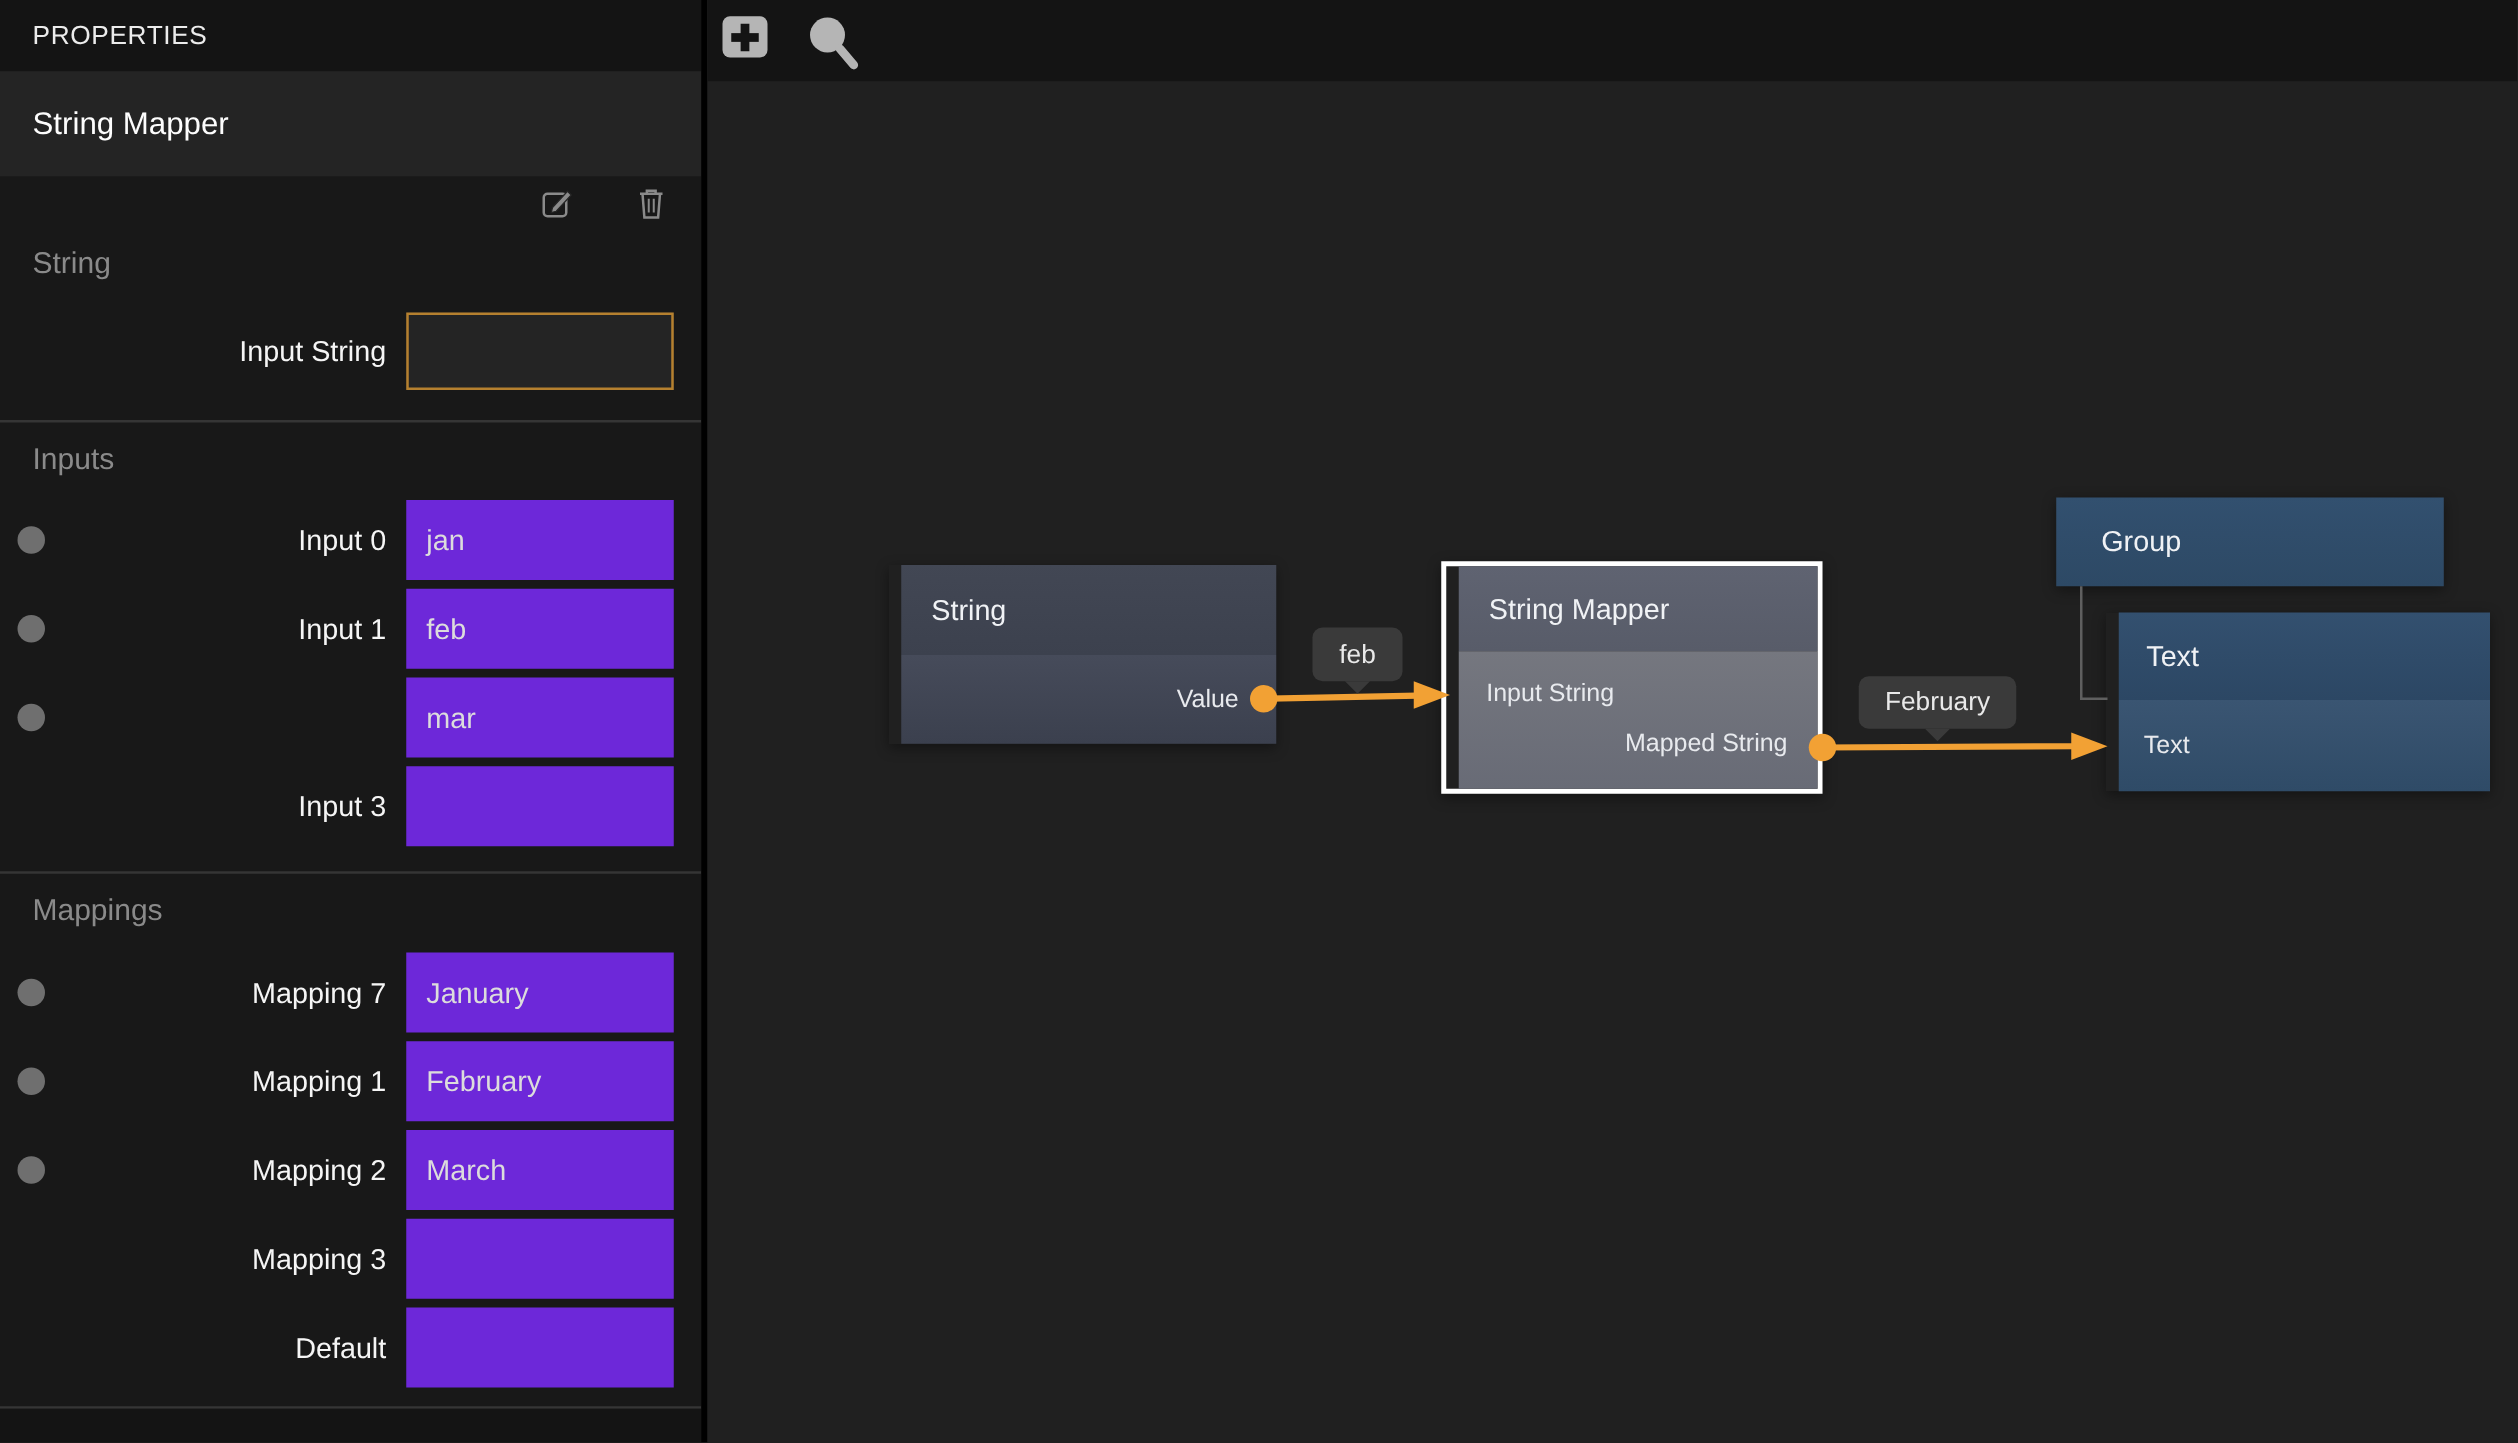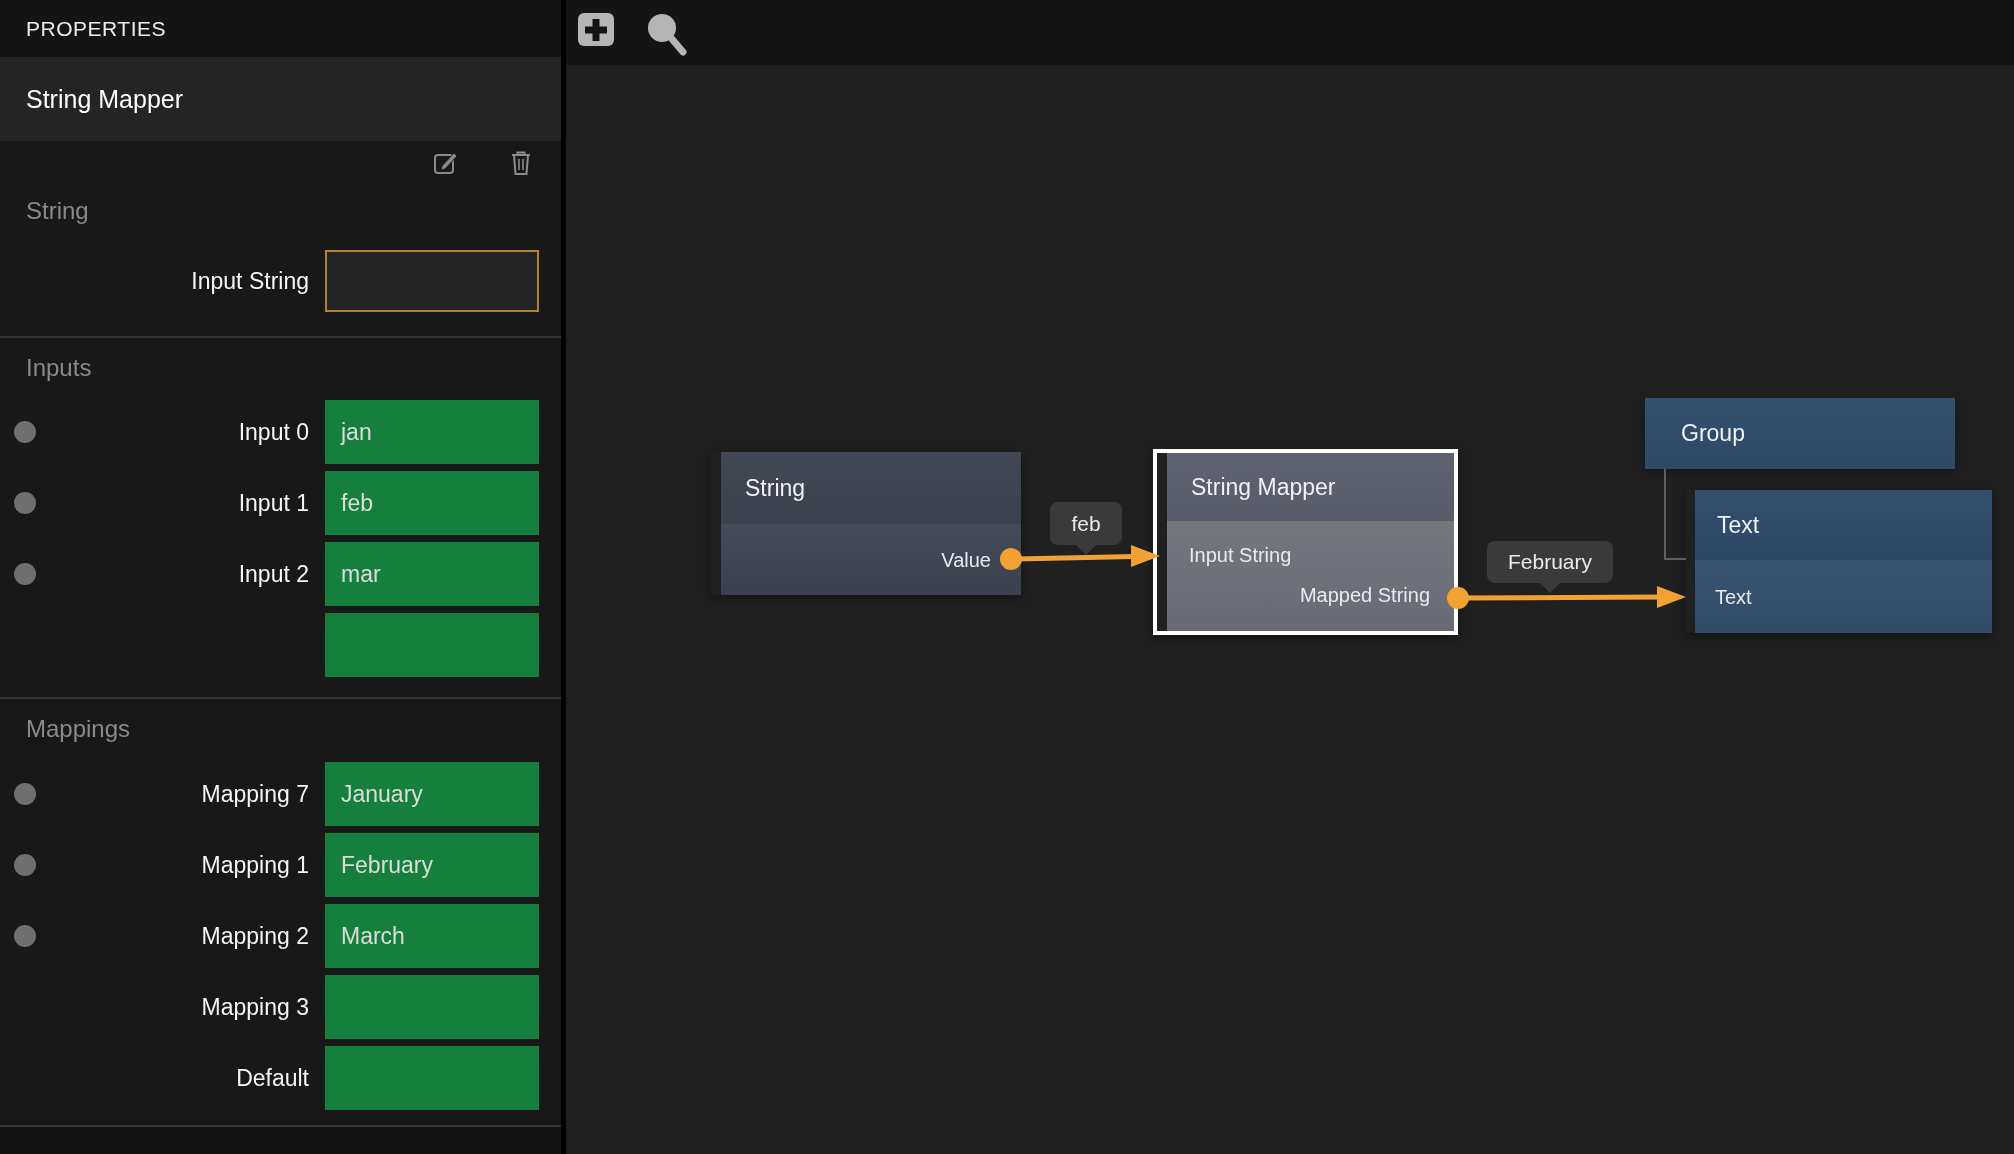--- a/index.html
+++ b/index.html
@@ -19,21 +19,21 @@
   .icon-trash{left:508px;}
 
   .section-title{position:absolute;left:26px;color:#8a8a8a;font-size:24px;line-height:34px;}
   .sep{position:absolute;left:0;width:561px;height:2px;background:#353535;}
 
   .prow{position:absolute;left:0;width:561px;height:64px;}
   .pdot{position:absolute;left:14px;top:50%;transform:translateY(-50%);
     width:22px;height:22px;border-radius:50%;background:#6f6f6f;}
   .plabel{position:absolute;left:0;right:252px;top:0;height:100%;display:flex;align-items:center;
     justify-content:flex-end;color:#f5f5f5;font-size:23px;}
-  .pfield{position:absolute;left:325px;top:0;width:214px;height:100%;background:#15803d;
+  .pfield{position:absolute;left:325px;top:0;width:214px;height:100%;background:#6d28d9;
     box-sizing:border-box;display:flex;align-items:center;padding-left:16px;
     color:#dcdcdc;font-size:23px;cursor:text;}
   .pfield.focused{background:#242424;border:2px solid #b5802f;}
   .bottom-strip{position:absolute;left:0;top:1127px;width:561px;height:27px;background:#141414;}
 
   
   #divider{position:absolute;left:561px;top:0;width:5px;height:1154px;background:#000;}
   #canvas{position:absolute;left:566px;top:0;width:1448px;height:1154px;background:#202020;}
   #toolbar{position:absolute;left:566px;top:0;width:1448px;height:65px;background:#141414;}
   .add-btn{position:absolute;left:578px;top:13px;width:36px;height:33px;background:#b5b5b5;
@@ -118,24 +118,24 @@
       <div class="plabel">Input 0</div>
       <div class="pfield">jan</div>
     </div>
     <div class="prow" style="top:471px">
       <div class="pdot"></div>
       <div class="plabel">Input 1</div>
       <div class="pfield">feb</div>
     </div>
     <div class="prow" style="top:542px">
       <div class="pdot"></div>
-      <div class="plabel">Input 2</div>
       <div class="pfield">mar</div>
     </div>
     <div class="prow" style="top:613px">
+      <div class="plabel">Input 3</div>
       <div class="pfield"></div>
     </div>
 
     <div class="sep" style="top:697px"></div>
 
     <div class="section-title" style="top:712px">Mappings</div>
 
     <div class="prow" style="top:762px">
       <div class="pdot"></div>
       <div class="plabel">Mapping 7</div>

